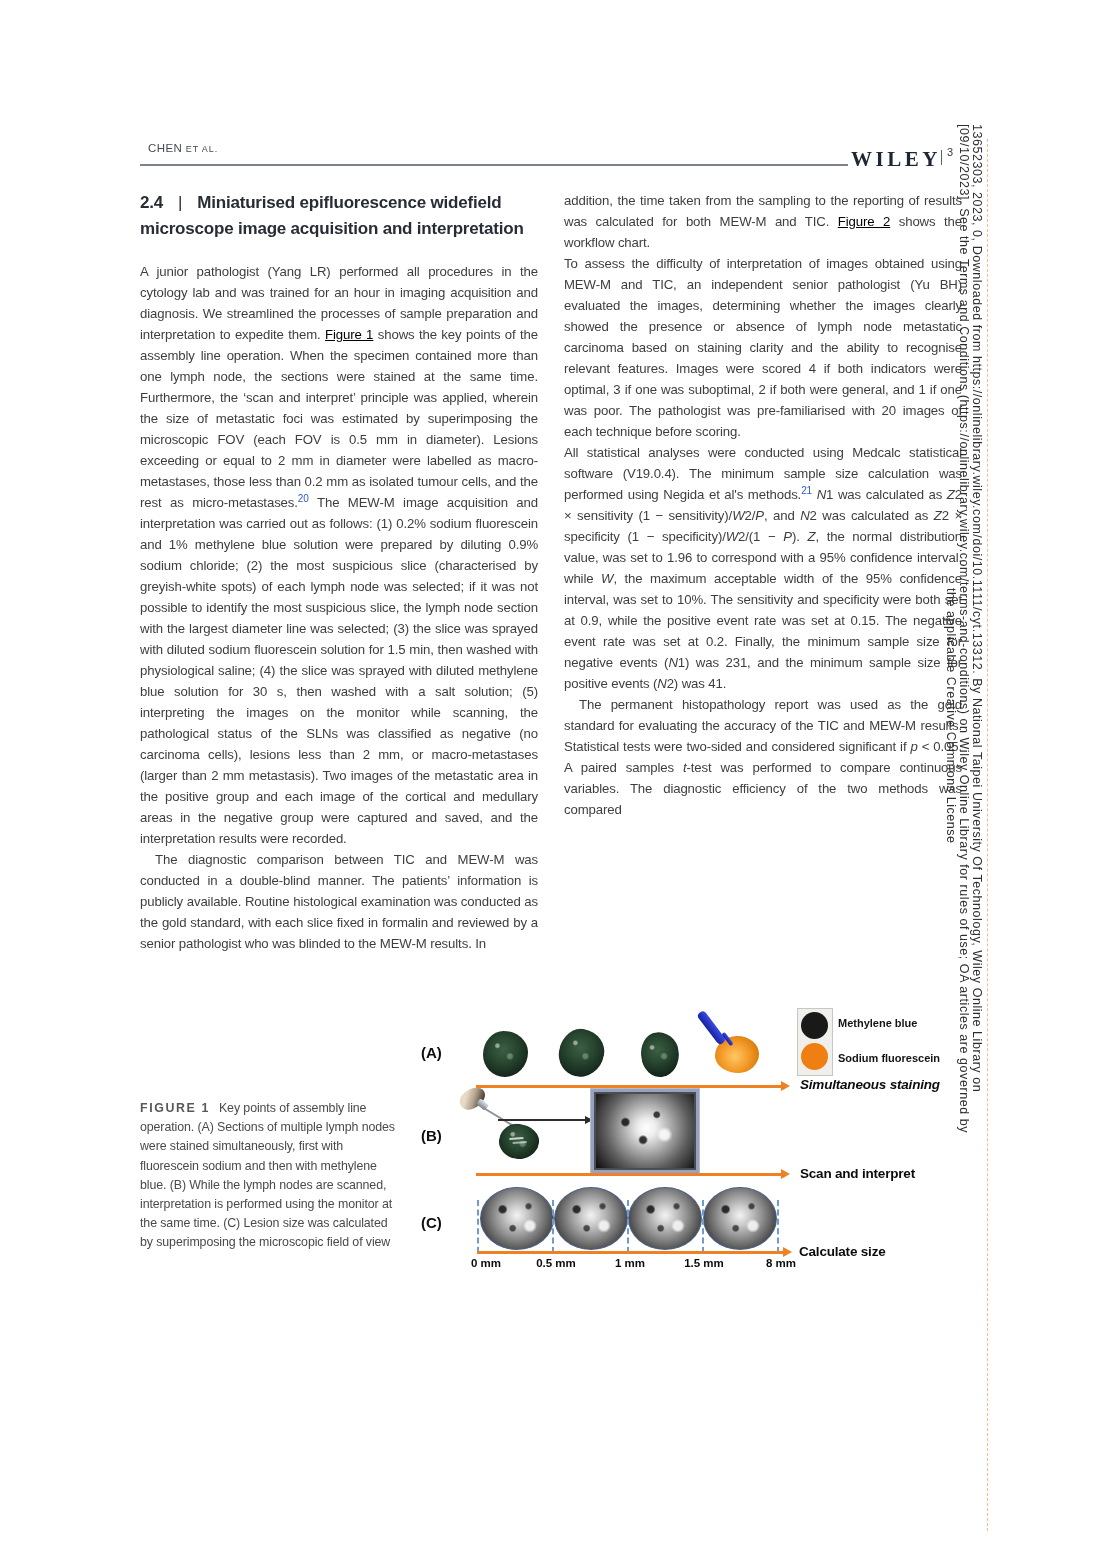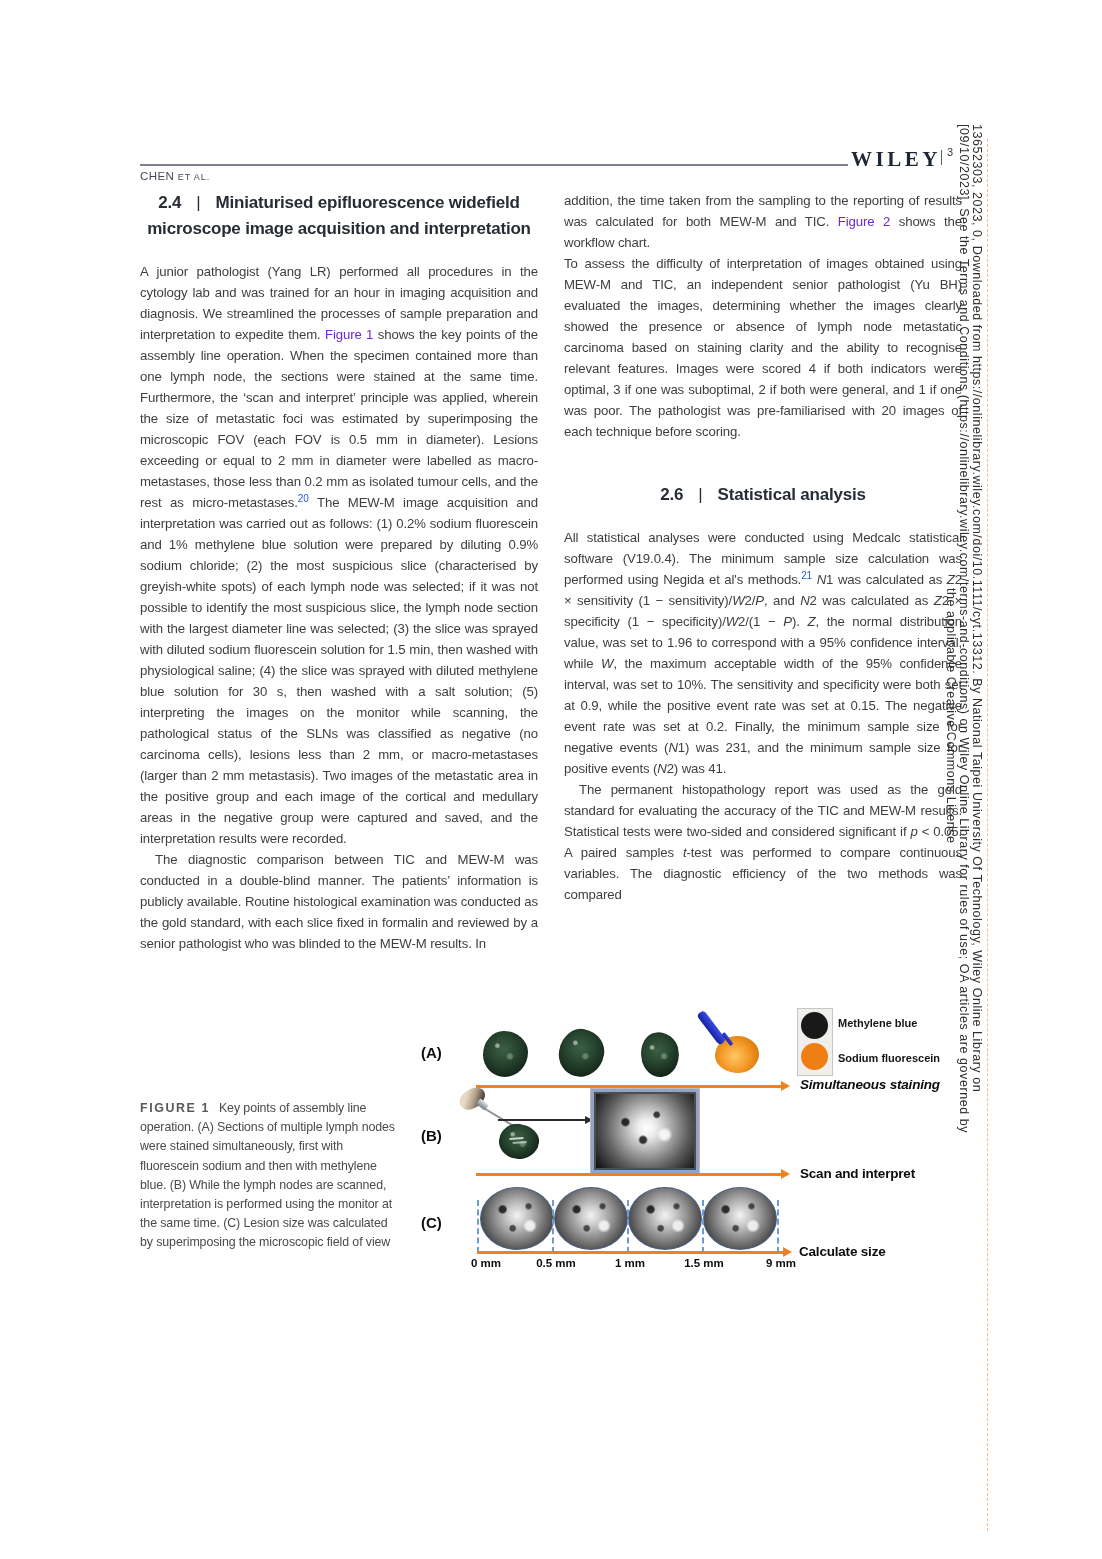--- a/index.html
+++ b/index.html
@@ -1,39 +1,39 @@
 <!DOCTYPE html>
 <html><head>
 <meta charset="utf-8">
 <style>
   html,body { margin:0; padding:0; background:#e9e9e9; }
   .page { position:relative; width:1102px; height:1559px; background:#ffffff; margin:0 auto;
           font-family:"Liberation Sans", sans-serif; overflow:hidden; }
 
   
-  .runhead { position:absolute; left:140px; top:142px; font-size:11.5px; color:#454a52; letter-spacing:.4px;margin-top:28px; }
+  .runhead { position:absolute; left:148px; top:142px; font-size:11.5px; color:#454a52; letter-spacing:.4px; }
   .runhead .etal { font-size:9px; letter-spacing:.9px; }
   .headrule { position:absolute; left:140px; top:164px; width:708px; height:1.6px; background:#7d828c; }
   .wiley { position:absolute; left:851px; top:147px; font-family:"Liberation Serif", serif; font-weight:700;
            font-size:21px; letter-spacing:3.5px; color:#1e2733; }
   .pgtick { position:absolute; left:941px; top:150px; width:1.4px; height:15px; background:#5a5f68; }
   .pagenum { position:absolute; left:947px; top:146px; font-size:11px; color:#33383f; }
 
   
   .col { position:absolute; top:190px; width:398px; text-align:justify;
          font-size:13.2px; line-height:21px; letter-spacing:-0.12px; color:#3e3e41; }
   .col-left { left:140px; }
   .col-right { left:564px; }
-  .sec { font-size:17px; line-height:26px; font-weight:bold; color:#272c35; margin:0 0 19px 0; text-align:center; letter-spacing:-0.2px; }
+  .sec { font-size:17px; line-height:26px; font-weight:bold; color:#272c35; margin:0 0 19px 0; text-align:left; letter-spacing:-0.2px; }
   .sec .pipe { display:inline-block; margin:0 15px; font-weight:400; }
   .mt45 { margin-top:45px; }
   .mt40 { margin-top:40px; }
   p.body-par { margin:0; }
   .indent { text-indent:15px; }
-  .run-l { color:#6d28d9; }
+  .run-l { color:#000000;text-decoration:underline; }
   .run-sl { color:#2b5bc7; font-size:10px; vertical-align:5px; line-height:0; }
   .run-i { font-style:italic; }
 
   
   .caption { position:absolute; left:140px; top:1099px; width:262px; font-size:12.4px;
              line-height:19.2px; letter-spacing:-0.1px; color:#4a4a4c; }
   .figlabel { font-weight:bold; letter-spacing:1.6px; color:#58585a; padding-right:9px; }
 
   
   .plabel { position:absolute; font-weight:bold; font-size:15px; color:#0e0e0e; }
@@ -111,21 +111,20 @@
 
   <div class="col col-left">
     <h2 class="sec"><span>2.4</span><span class="pipe">|</span><span>Miniaturised epifluorescence widefield microscope image acquisition and interpretation</span></h2>
     <p class="body-par"><span>A junior pathologist (Yang LR) performed all procedures in the cytology lab and was trained for an hour in imaging acquisition and diagnosis. We streamlined the processes of sample preparation and interpretation to expedite them. </span><span class="run-l">Figure 1</span><span> shows the key points of the assembly line operation. When the specimen contained more than one lymph node, the sections were stained at the same time. Furthermore, the ‘scan and interpret’ principle was applied, wherein the size of metastatic foci was estimated by superimposing the microscopic FOV (each FOV is 0.5 mm in diameter). Lesions exceeding or equal to 2 mm in diameter were labelled as macro-metastases, those less than 0.2 mm as isolated tumour cells, and the rest as micro-metastases.</span><span class="run-sl">20</span><span> The MEW-M image acquisition and interpretation was carried out as follows: (1) 0.2% sodium fluorescein and 1% methylene blue solution were prepared by diluting 0.9% sodium chloride; (2) the most suspicious slice (characterised by greyish-white spots) of each lymph node was selected; if it was not possible to identify the most suspicious slice, the lymph node section with the largest diameter line was selected; (3) the slice was sprayed with diluted sodium fluorescein solution for 1.5 min, then washed with physiological saline; (4) the slice was sprayed with diluted methylene blue solution for 30 s, then washed with a salt solution; (5) interpreting the images on the monitor while scanning, the pathological status of the SLNs was classified as negative (no carcinoma cells), lesions less than 2 mm, or macro-metastases (larger than 2 mm metastasis). Two images of the metastatic area in the positive group and each image of the cortical and medullary areas in the negative group were captured and saved, and the interpretation results were recorded.</span></p>
     <p class="body-par indent">The diagnostic comparison between TIC and MEW-M was conducted in a double-blind manner. The patients’ information is publicly available. Routine histological examination was conducted as the gold standard, with each slice fixed in formalin and reviewed by a senior pathologist who was blinded to the MEW-M results. In</p>
   </div>
 
   <div class="col col-right">
     <p class="body-par"><span>addition, the time taken from the sampling to the reporting of results was calculated for both MEW-M and TIC. </span><span class="run-l">Figure 2</span><span> shows the workflow chart.</span></p>
     <p class="body-par">To assess the difficulty of interpretation of images obtained using MEW-M and TIC, an independent senior pathologist (Yu BH) evaluated the images, determining whether the images clearly showed the presence or absence of lymph node metastatic carcinoma based on staining clarity and the ability to recognise relevant features. Images were scored 4 if both indicators were optimal, 3 if one was suboptimal, 2 if both were general, and 1 if one was poor. The pathologist was pre-familiarised with 20 images of each technique before scoring.</p>
-    <h2 class="sec mt40"><span>2.6</span><span class="pipe">|</span><span>Statistical analysis</span></h2>
     <p class="body-par"><span>All statistical analyses were conducted using Medcalc statistical software (V19.0.4). The minimum sample size calculation was performed using Negida et al's methods.</span><span class="run-sl">21</span><span> </span><span class="run-i">N</span><span>1 was calculated as </span><span class="run-i">Z</span><span>2 × sensitivity (1 − sensitivity)/</span><span class="run-i">W</span><span>2/</span><span class="run-i">P</span><span>, and </span><span class="run-i">N</span><span>2 was calculated as </span><span class="run-i">Z</span><span>2 × specificity (1 − specificity)/</span><span class="run-i">W</span><span>2/(1 − </span><span class="run-i">P</span><span>). </span><span class="run-i">Z</span><span>, the normal distribution value, was set to 1.96 to correspond with a 95% confidence interval, while </span><span class="run-i">W</span><span>, the maximum acceptable width of the 95% confidence interval, was set to 10%. The sensitivity and specificity were both set at 0.9, while the positive event rate was set at 0.15. The negative event rate was set at 0.2. Finally, the minimum sample size for negative events (</span><span class="run-i">N</span><span>1) was 231, and the minimum sample size for positive events (</span><span class="run-i">N</span><span>2) was 41.</span></p>
     <p class="body-par indent"><span>The permanent histopathology report was used as the gold standard for evaluating the accuracy of the TIC and MEW-M results. Statistical tests were two-sided and considered significant if </span><span class="run-i">p</span><span> &lt; 0.05. A paired samples </span><span class="run-i">t</span><span>-test was performed to compare continuous variables. The diagnostic efficiency of the two methods was compared</span></p>
   </div>
 
   <div class="caption"><span class="figlabel">FIGURE 1</span><span>Key points of assembly line operation. (A) Sections of multiple lymph nodes were stained simultaneously, first with fluorescein sodium and then with methylene blue. (B) While the lymph nodes are scanned, interpretation is performed using the monitor at the same time. (C) Lesion size was calculated by superimposing the microscopic field of view</span></div>
 
   <div class="plabel" style="left:421px; top:1044px;">(A)</div>
   <div class="node greennode" style="left:483px; top:1031px; width:45px; height:46px;"></div>
   <div class="node greennode" style="left:559px; top:1029px; width:45px; height:48px; transform:rotate(12deg);"></div>
   <div class="node greennode" style="left:641px; top:1032px; width:38px; height:45px; transform:rotate(-8deg);"></div>
@@ -164,20 +163,20 @@
   <div class="fovdash" style="left:552px;"></div>
   <div class="fovdash" style="left:627px;"></div>
   <div class="fovdash" style="left:702px;"></div>
   <div class="fovdash" style="left:777px;"></div>
   <div class="oarrow" style="left:477px; top:1251px; width:307px;"></div>
   <div class="alabel" style="left:799px; top:1244px;">Calculate size</div>
   <div class="rlabel" style="left:486px;">0 mm</div>
   <div class="rlabel" style="left:556px;">0.5 mm</div>
   <div class="rlabel" style="left:630px;">1 mm</div>
   <div class="rlabel" style="left:704px;">1.5 mm</div>
-  <div class="rlabel" style="left:781px;">9 mm</div>
+  <div class="rlabel" style="left:781px;">8 mm</div>
 
   <div class="vt" style="left:970px; top:124px;">13652303, 2023, 0, Downloaded from https://onlinelibrary.wiley.com/doi/10.1111/cyt.13312. By National Taipei University Of Technology, Wiley Online Library on</div>
   <div class="vt" style="left:957px; top:124px;">[09/10/2023]. See the Terms and Conditions (https://onlinelibrary.wiley.com/terms-and-conditions) on Wiley Online Library for rules of use; OA articles are governed by</div>
   <div class="vt" style="left:944px; top:588px;">the applicable Creative Commons License</div>
   <div class="odash"></div>
 
 </div>
 
 </body></html>

